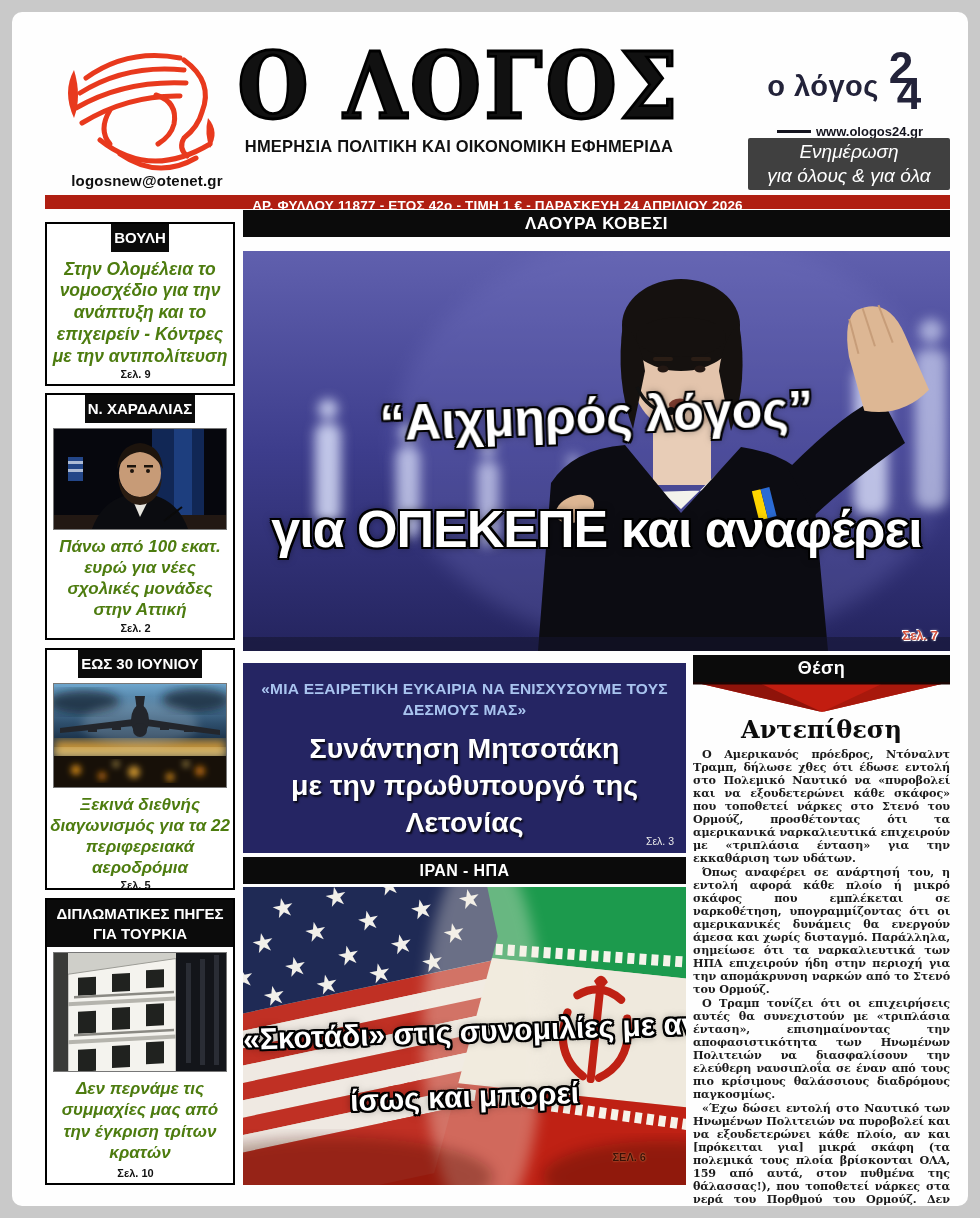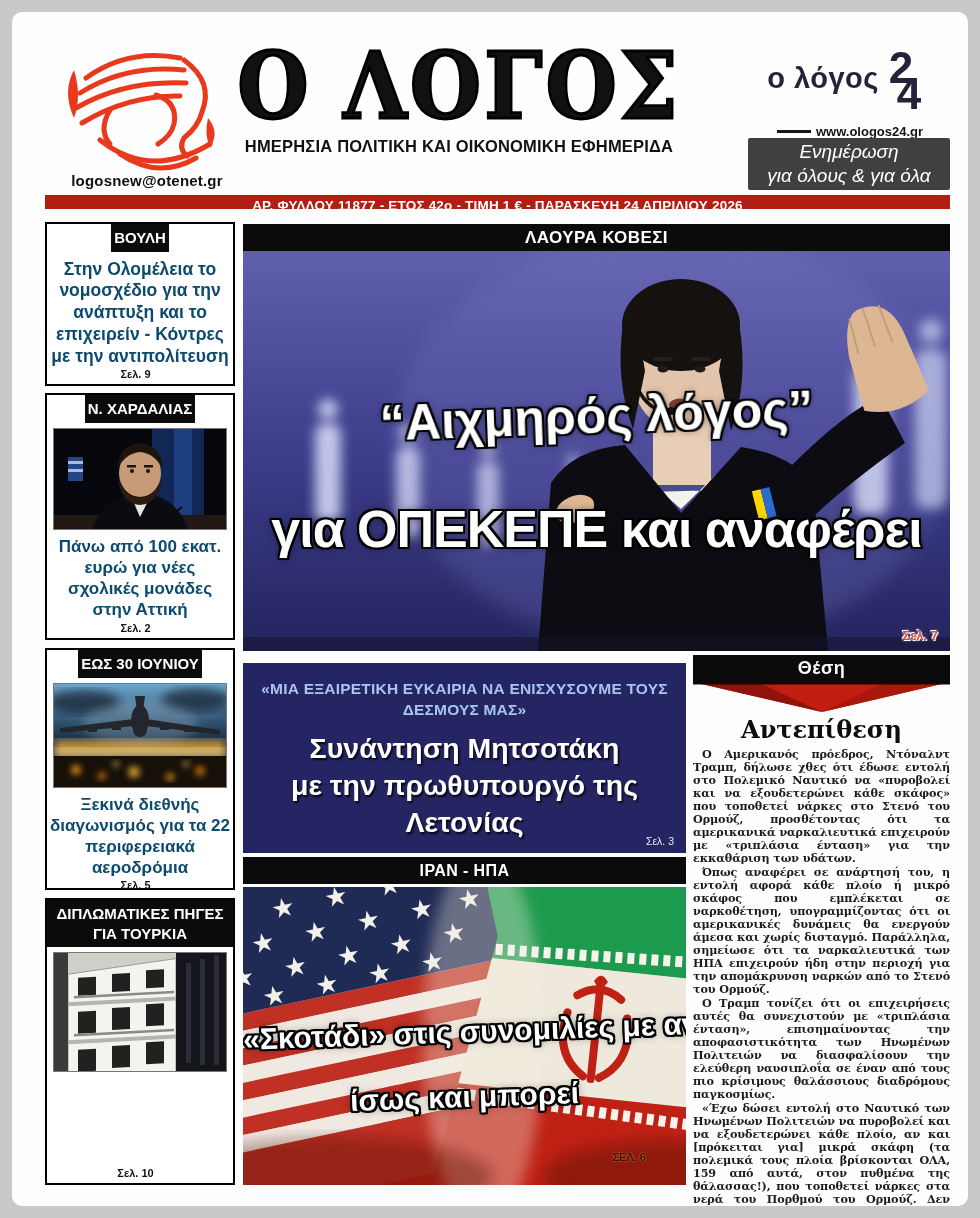--- a/index.html
+++ b/index.html
@@ -14,50 +14,50 @@
   #logo-art{left:46px;top:28px;width:182px;height:132px;}
   #email{left:26px;top:160px;width:218px;text-align:center;font-weight:bold;font-size:15px;letter-spacing:.2px;}
   #mast{left:222px;top:26px;width:450px;text-align:center;}
   #mast-title{
     font-family:"DejaVu Serif","Liberation Serif",serif;font-weight:bold;font-size:82px;line-height:1.04;
     letter-spacing:3px;transform:scaleY(1.12);transform-origin:top center;-webkit-text-stroke:2.5px #000;
   }
   #mast-sub{font-size:16.5px;font-weight:bold;margin-top:14px;letter-spacing:.2px;}
   #logo24{left:740px;top:38px;width:196px;color:#23233a;text-align:center;}
   .l24row{display:flex;justify-content:center;align-items:flex-start;}
-  .l24txt{font-size:29px;font-weight:bold;margin-top:12px;letter-spacing:.5px;}
+  .l24txt{font-size:29px;font-weight:bold;margin-top:20px;letter-spacing:.5px;}
   .l24digits{position:relative;width:52px;height:70px;margin-left:2px;}
   .l24d2{position:absolute;left:8px;top:-4px;font-size:44px;font-weight:bold;line-height:1;}
   .l24d4{position:absolute;left:16px;top:22px;font-size:44px;font-weight:bold;line-height:1;}
   .l24url{display:flex;align-items:center;justify-content:center;margin-top:4px;font-size:13px;font-weight:bold;color:#14141e;}
   .l24dash{display:inline-block;width:34px;height:2.5px;background:#14141e;margin-right:5px;}
   #tagline{left:736px;top:126px;width:202px;height:52px;background:#404040;color:#fff;border-radius:2px;
     display:flex;flex-direction:column;justify-content:center;text-align:center;
     font-style:italic;font-size:19px;line-height:1.28;}
   #issue-bar{left:33px;top:183px;width:905px;height:14px;background:#b01f12;color:#fff;
     font-weight:bold;font-size:13.5px;line-height:22px;text-align:center;letter-spacing:.2px;}
 
   
   .sb-box{left:33px;width:190px;border:2px solid #000;background:#fff;box-sizing:border-box;
     display:flex;flex-direction:column;align-items:center;}
   .sb-head{background:#0b0b0b;color:#fff;font-weight:bold;font-size:15px;line-height:1.3;
     text-align:center;padding:4px 3px;}
   .sb-photo{margin:5px 5px 2px 5px;border:1px solid #777;overflow:hidden;flex:none;}
   .sb-photo svg{display:block;}
-  .sb-text{font-weight:bold;font-size:17px;line-height:1.25;text-align:center;padding:4px 3px 0 3px;color:#0c4a6e;}
+  .sb-text{font-weight:bold;font-size:17px;line-height:1.25;text-align:center;padding:4px 3px 0 3px;color:#4d7c0f;font-style:italic;}
   .sb-ref{margin-top:auto;font-weight:bold;font-size:11px;text-align:right;padding:0 9px 4px 0;}
   #sb1{top:210px;height:164px;}
   #sb1 .sb-text{font-size:17.5px;padding-top:7px;}
   #sb2{top:381px;height:247px;}
   #sb3{top:636px;height:242px;}
   #sb4{top:886px;height:287px;}
 
   
   .kbar{background:#0b0b0b;color:#fff;font-weight:bold;font-size:17px;text-align:center;line-height:27px;letter-spacing:.4px;}
-  #lead-kicker{left:231px;top:212px;width:707px;height:35px;}
+  #lead-kicker{left:231px;top:198px;width:707px;height:27px;}
   #lead-photo{left:231px;top:239px;width:707px;height:400px;overflow:hidden;background:#33337a;}
   .outline-txt{
     color:#fff;font-weight:bold;white-space:nowrap;
     -webkit-text-stroke:2.5px #000;paint-order:stroke fill;
     text-shadow:2px 0 0 #000,-2px 0 0 #000,0 2px 0 #000,0 -2px 0 #000,
       2px 2px 0 #000,-2px 2px 0 #000,2px -2px 0 #000,-2px -2px 0 #000,0 0 8px rgba(0,0,0,.6);
   }
   #lead-h1{left:0;top:136px;width:100%;text-align:center;font-size:50px;transform:rotate(-2deg);}
   #lead-h2{left:0;top:248px;width:100%;text-align:center;font-size:52px;letter-spacing:-1px;}
   #lead-ref{right:12px;bottom:8px;font-weight:bold;font-size:13px;color:#d5503c;
@@ -241,20 +241,21 @@
           <rect x="20" y="82" width="100" height="2.5" fill="#8a8983"></rect>
           <rect x="20" y="44" width="100" height="2.5" fill="#8a8983"></rect>
         </g>
         <rect x="122" y="0" width="50" height="118" fill="#13151a"></rect>
         <rect x="132" y="10" width="5" height="100" fill="#2a2d35"></rect>
         <rect x="146" y="6" width="5" height="106" fill="#2a2d35"></rect>
         <rect x="160" y="2" width="5" height="110" fill="#2a2d35"></rect>
         <rect x="0" y="0" width="14" height="118" fill="#3a3b38"></rect>
       </svg>
     </div>
+    <div class="sb-text">Δεν περνάμε τις συμμαχίες μας από την έγκριση τρίτων κρατών</div>
     <div class="sb-ref">Σελ. 10</div>
   </div>
 
   <div class="abs kbar" id="lead-kicker">ΛΑΟΥΡΑ ΚΟΒΕΣΙ</div>
 
   <div class="abs" id="lead-photo">
     <svg width="707" height="400" viewBox="0 0 707 400">
       <defs>
         <linearGradient id="bgk" x1="0" y1="0" x2="0" y2="1">
           <stop offset="0" stop-color="#6060ae"></stop>

